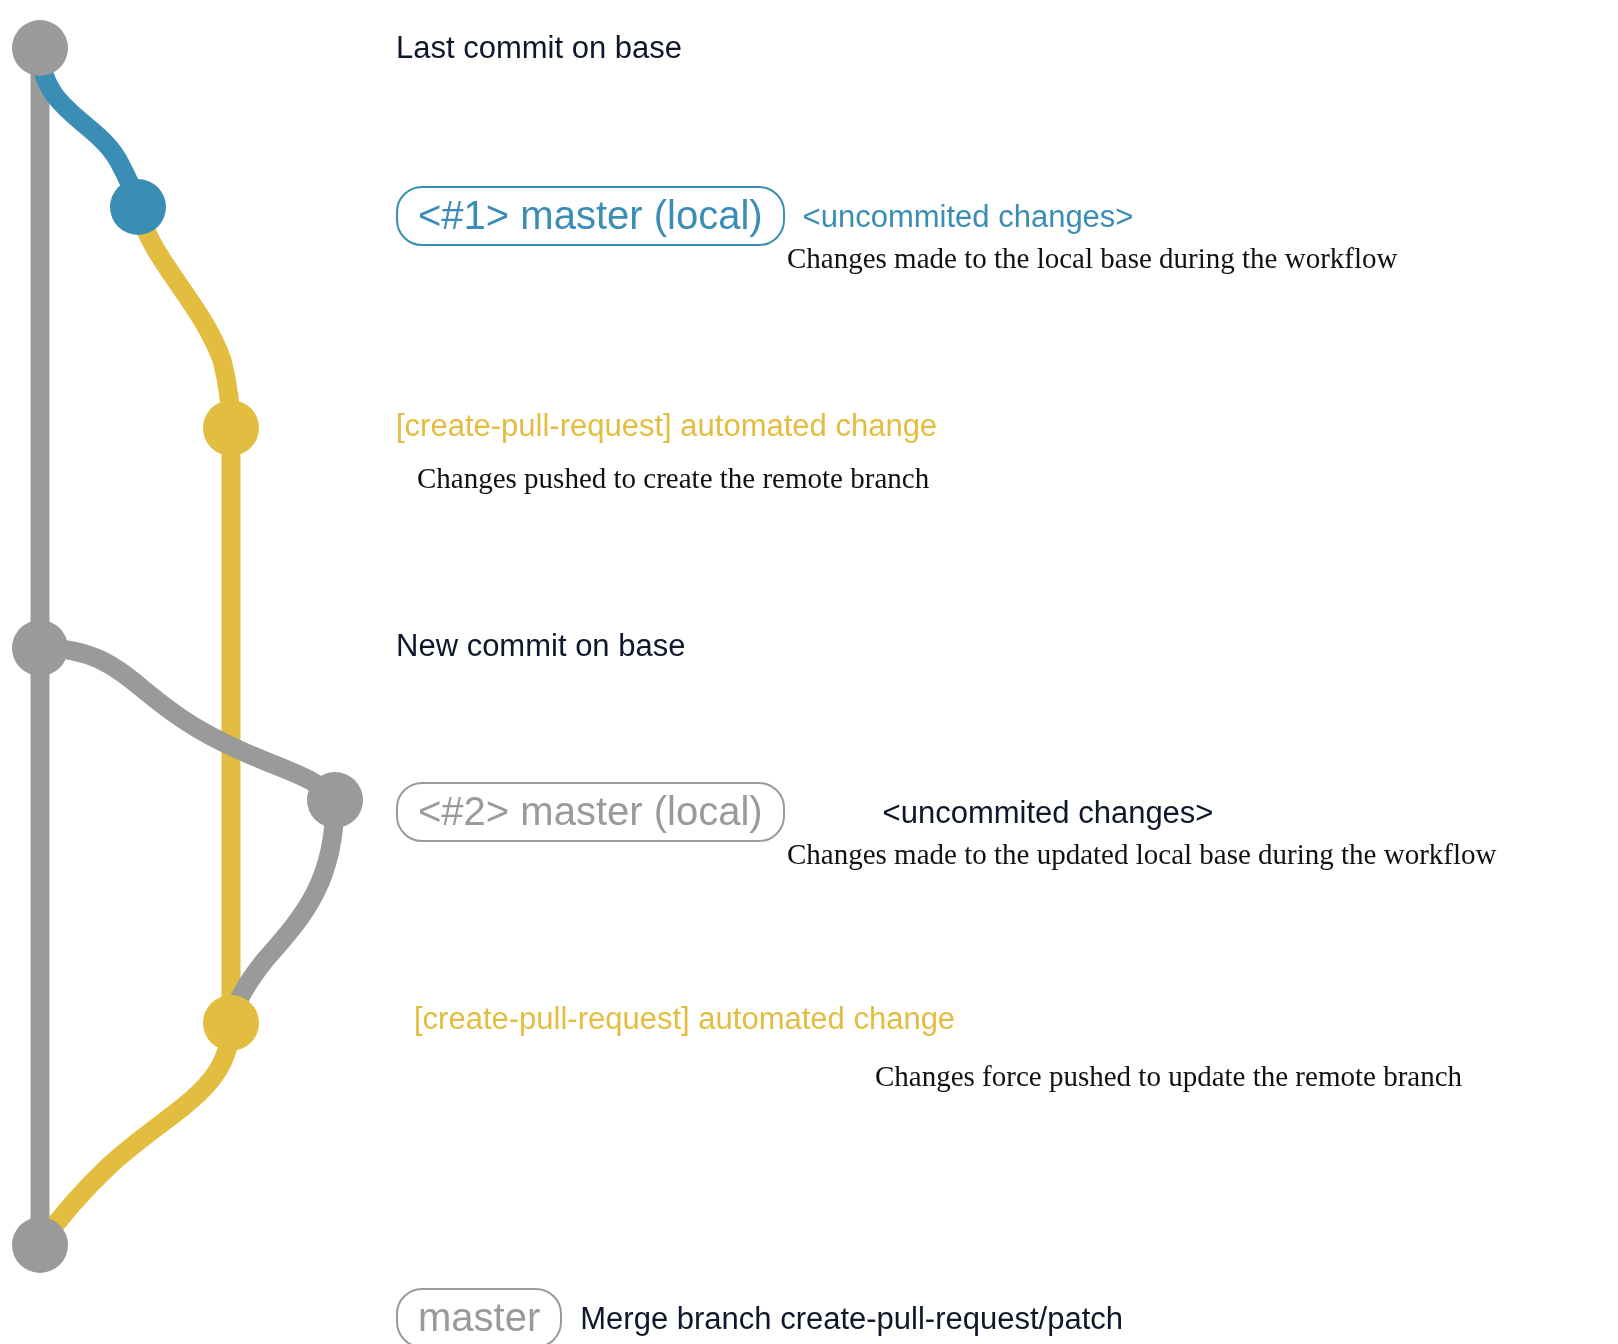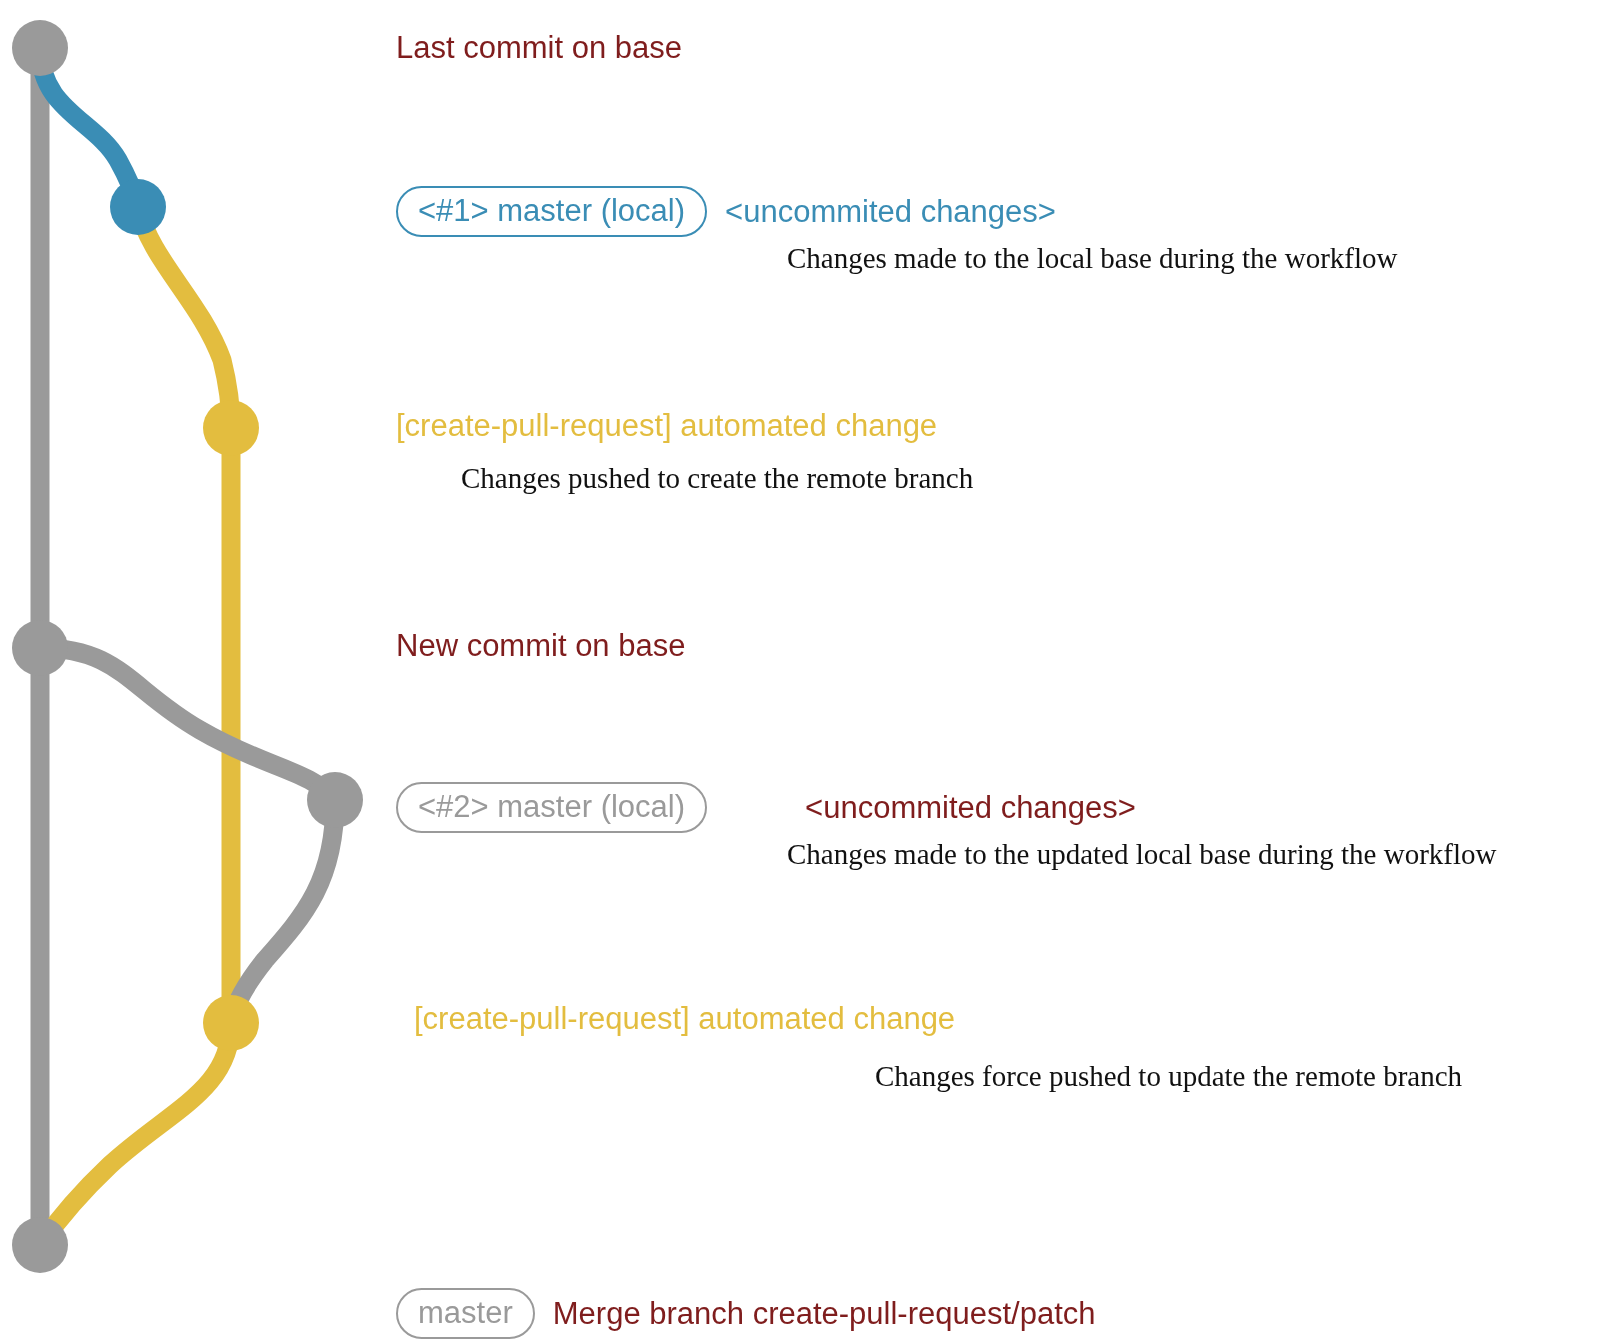--- a/index.html
+++ b/index.html
@@ -32,39 +32,39 @@
     position: absolute;
     display: flex;
     align-items: center;
     white-space: nowrap;
   }
   .badge {
     display: inline-block;
     border: 2px solid #9a9a9a;
     border-radius: 26px;
     padding: 7px 20px 9px 20px;
-    font-size: 31px;
+    font-size: 40px;
     line-height: 1.0;
     color: #9a9a9a;
     background: transparent;
     font-family: "Liberation Sans", sans-serif;
   }
   .badge.blue  { border-color: #3a8db5; color: #3a8db5; }
   .badge.gold  { border-color: #e3bd3f; color: #e3bd3f; }
   .badge.gray  { border-color: #9a9a9a; color: #9a9a9a; }
 
   .subject {
     font-size: 31px;
     line-height: 1.0;
     white-space: nowrap;
     font-family: "Liberation Sans", sans-serif;
   }
   .subject.blue { color: #3a8db5; }
   .subject.gold { color: #e3bd3f; text-align: right; }
-  .subject.gray { color: #7f1d1d; }
+  .subject.gray { color: #0f172a; }
 
   .desc {
     position: absolute;
     font-family: "Liberation Serif", serif;
     font-size: 29px;
     color: #111111;
     white-space: nowrap;
     text-align: center;
   }
   .gap { display: inline-block; width: 18px; }
@@ -108,21 +108,21 @@
   <div class="headline" style="left:396px; top:186px;">
     <span class="badge blue">&lt;#1&gt; master (local)</span>
     <span class="gap"></span>
     <span class="subject blue">&lt;uncommited changes&gt;</span>
   </div>
   <div class="desc" style="left:787px; top:242px;">Changes made to the local base during the workflow</div>
 
   <div class="headline" style="left:396px; top:410px;">
     <span class="subject gold">[create-pull-request] automated change</span>
   </div>
-  <div class="desc" style="left:417px; top:462px;margin-left:44px;">Changes pushed to create the remote branch</div>
+  <div class="desc" style="left:417px; top:462px;">Changes pushed to create the remote branch</div>
 
   <div class="headline" style="left:396px; top:630px;">
     <span class="subject gray">New commit on base</span>
   </div>
 
   <div class="headline" style="left:396px; top:782px;gap:40px;">
     <span class="badge gray">&lt;#2&gt; master (local)</span>
     <span class="gap"></span>
     <span class="subject gray">&lt;uncommited changes&gt;</span>
   </div>

